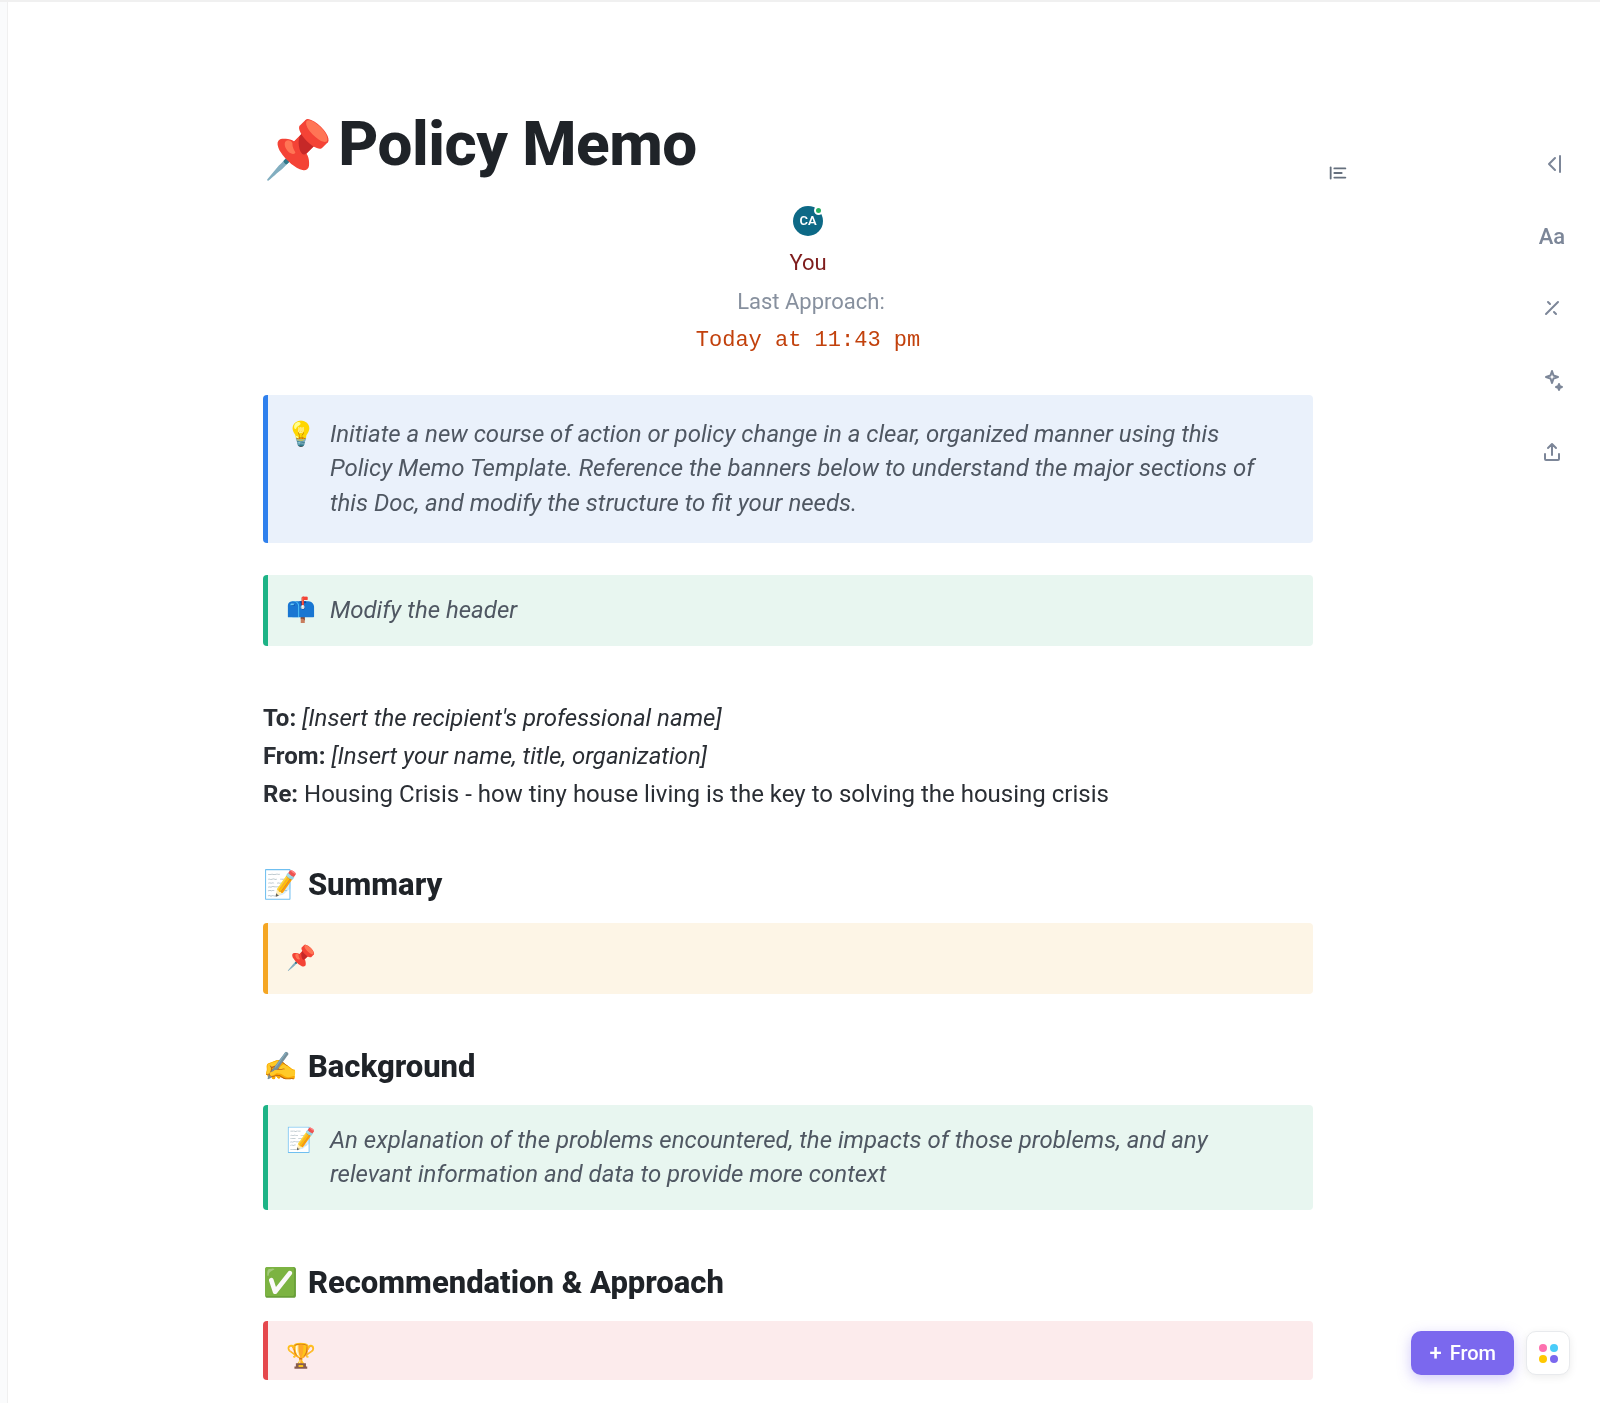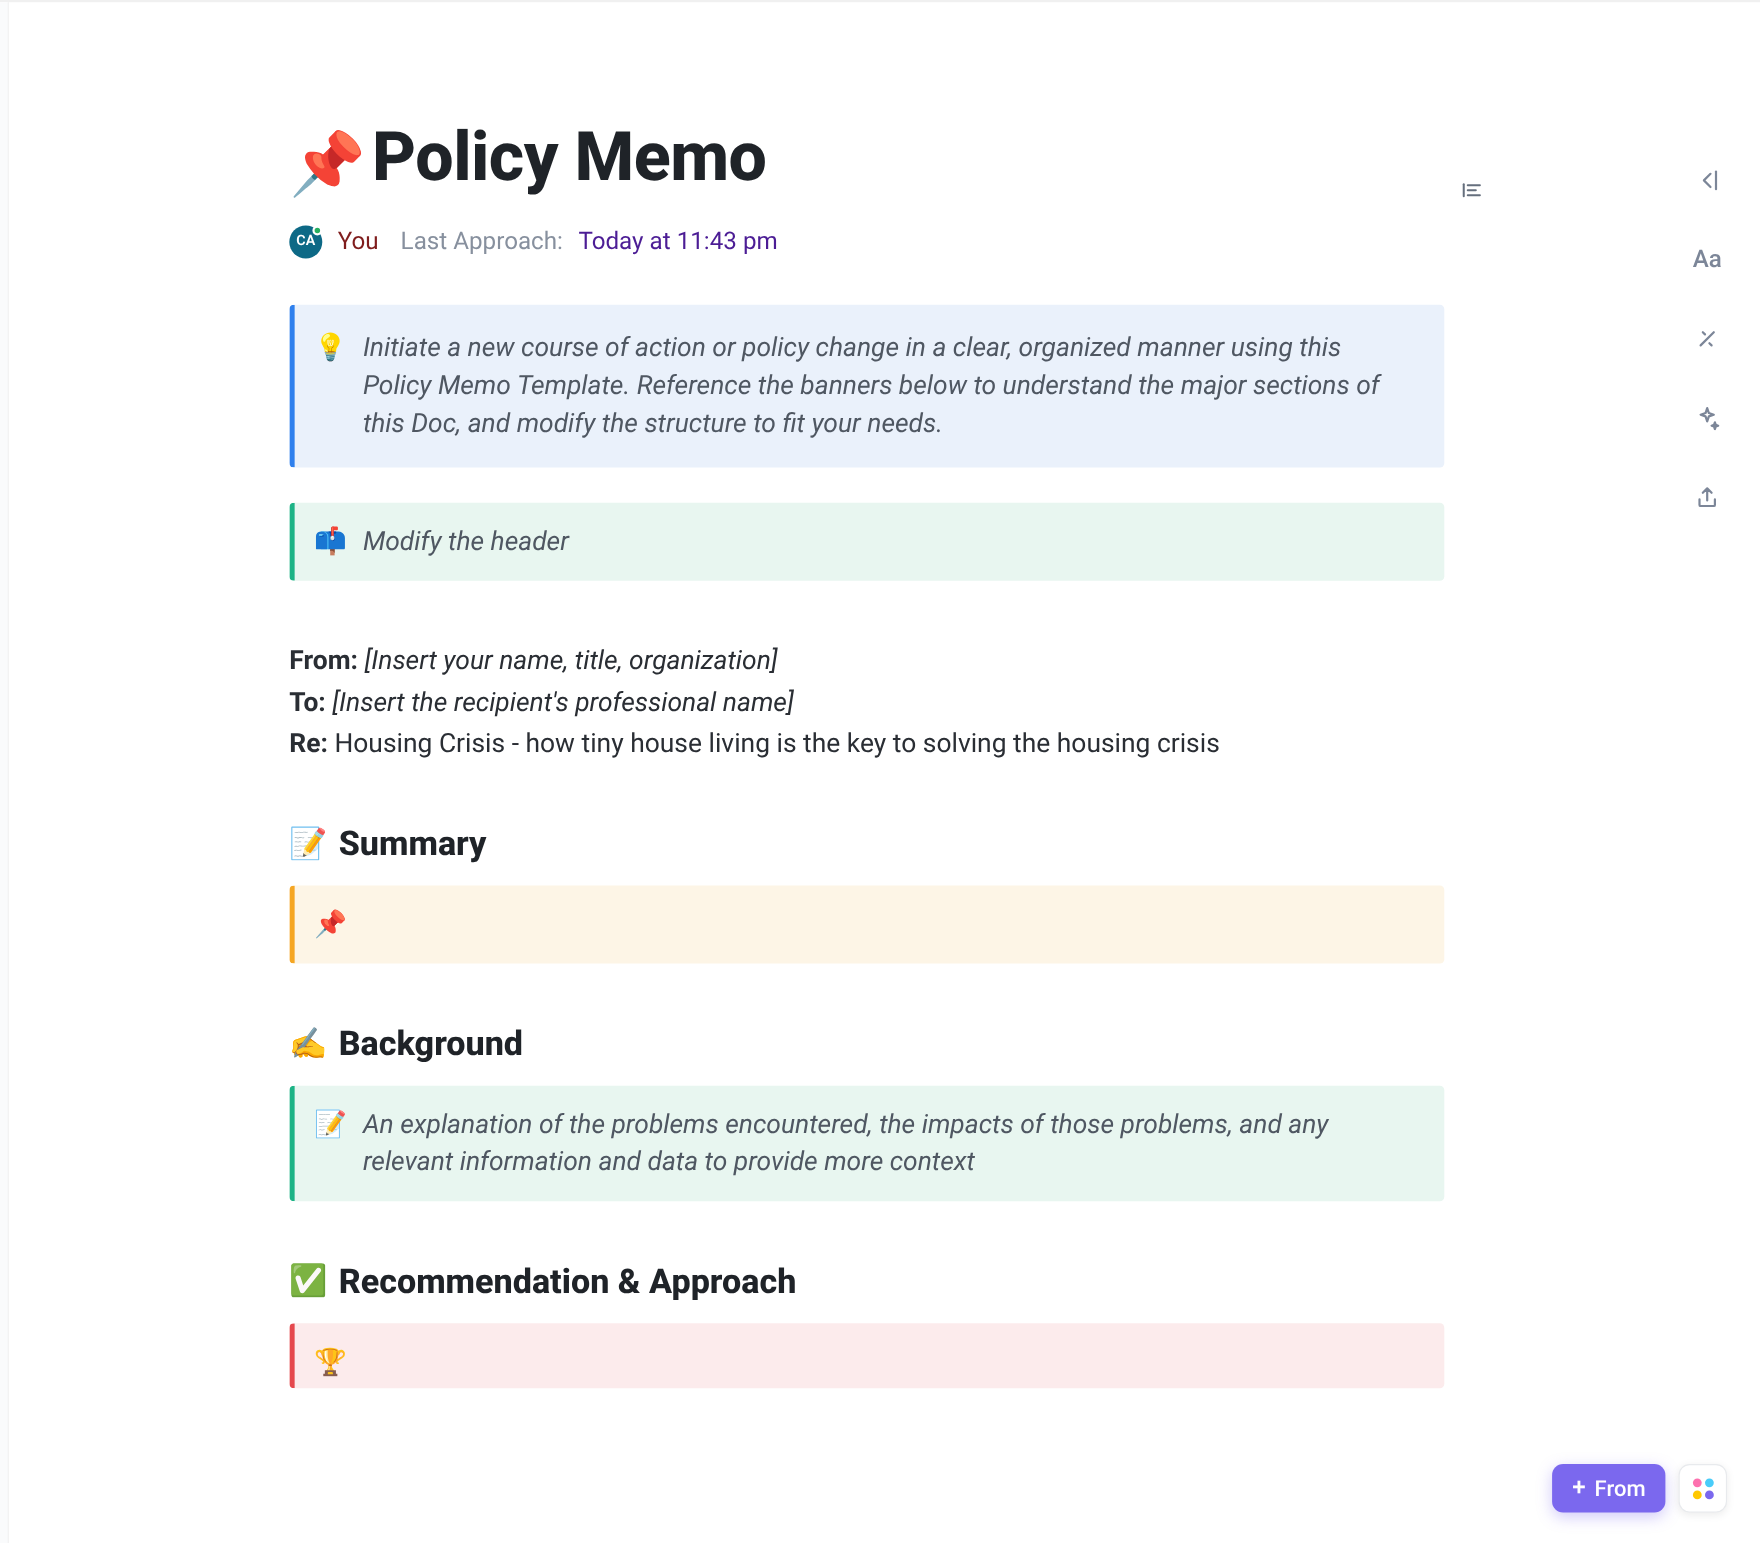--- a/index.html
+++ b/index.html
@@ -41,32 +41,33 @@
   .title .emoji { font-size: 56px; vertical-align: -4px; margin-right: 6px; }
   .outline-btn {
     width: 30px; height: 30px; display: flex; align-items: center; justify-content: center;
     color: #656f7d; border-radius: 6px; cursor: pointer;
     position: absolute; top: 158px; right: 0;
   }
   .meta-row {
     margin-top: 24px;
     display: flex; align-items: center; gap: 14px;
     font-size: 22px;
+    flex-direction: column;
   }
   .avatar {
     width: 30px; height: 30px; border-radius: 50%;
     background: #0d6986; color: #fff;
     font-size: 13px; font-weight: 600;
     display: flex; align-items: center; justify-content: center;
     position: relative;
   }
   .avatar .dot { position: absolute; top: 0; right: 0; width: 9px; height: 9px; border-radius: 50%; background: #27ae60; border: 2px solid #fff; }
   .author { color: #7f1d1d; }
   .updated-label { color: #87909e; margin-left: 6px; }
-  .updated-value { color: #4c1d95; }
+  .updated-value { color: #c2410c; font-family: Liberation Mono, monospace; }
   .callout {
     margin-top: 42px;
     margin-right: 40px;
     border-left: 5px solid;
     border-radius: 4px;
     padding: 22px 28px 22px 18px;
     display: flex; gap: 14px;
     font-size: 24px;
     line-height: 1.45;
   }
@@ -166,26 +167,26 @@
     <div class="co-text">Initiate a new course of action or policy change in a clear, organized manner using this Policy Memo Template. Reference the banners below to understand the major sections of this Doc, and modify the structure to fit your needs.</div>
   </div>
 
   <div class="callout callout-green tight" style="margin-top:32px;">
     <div class="co-icon">📫</div>
     <div class="co-text">Modify the header</div>
   </div>
 
   <div class="header-fields">
     <div class="row">
+      <span class="hf-label">To:</span>
+      <span class="hf-placeholder">[Insert the recipient's professional name]</span>
+    </div>
+    <div class="row">
       <span class="hf-label">From:</span>
       <span class="hf-placeholder">[Insert your name, title, organization]</span>
-    </div>
-    <div class="row">
-      <span class="hf-label">To:</span>
-      <span class="hf-placeholder">[Insert the recipient's professional name]</span>
     </div>
     <div class="row">
       <span class="hf-label">Re:</span>
       <span>Housing Crisis - how tiny house living is the key to solving the housing crisis</span>
     </div>
   </div>
 
   <h2 class="section-h">
     <span class="emoji">📝</span>
     <span>Summary</span>

